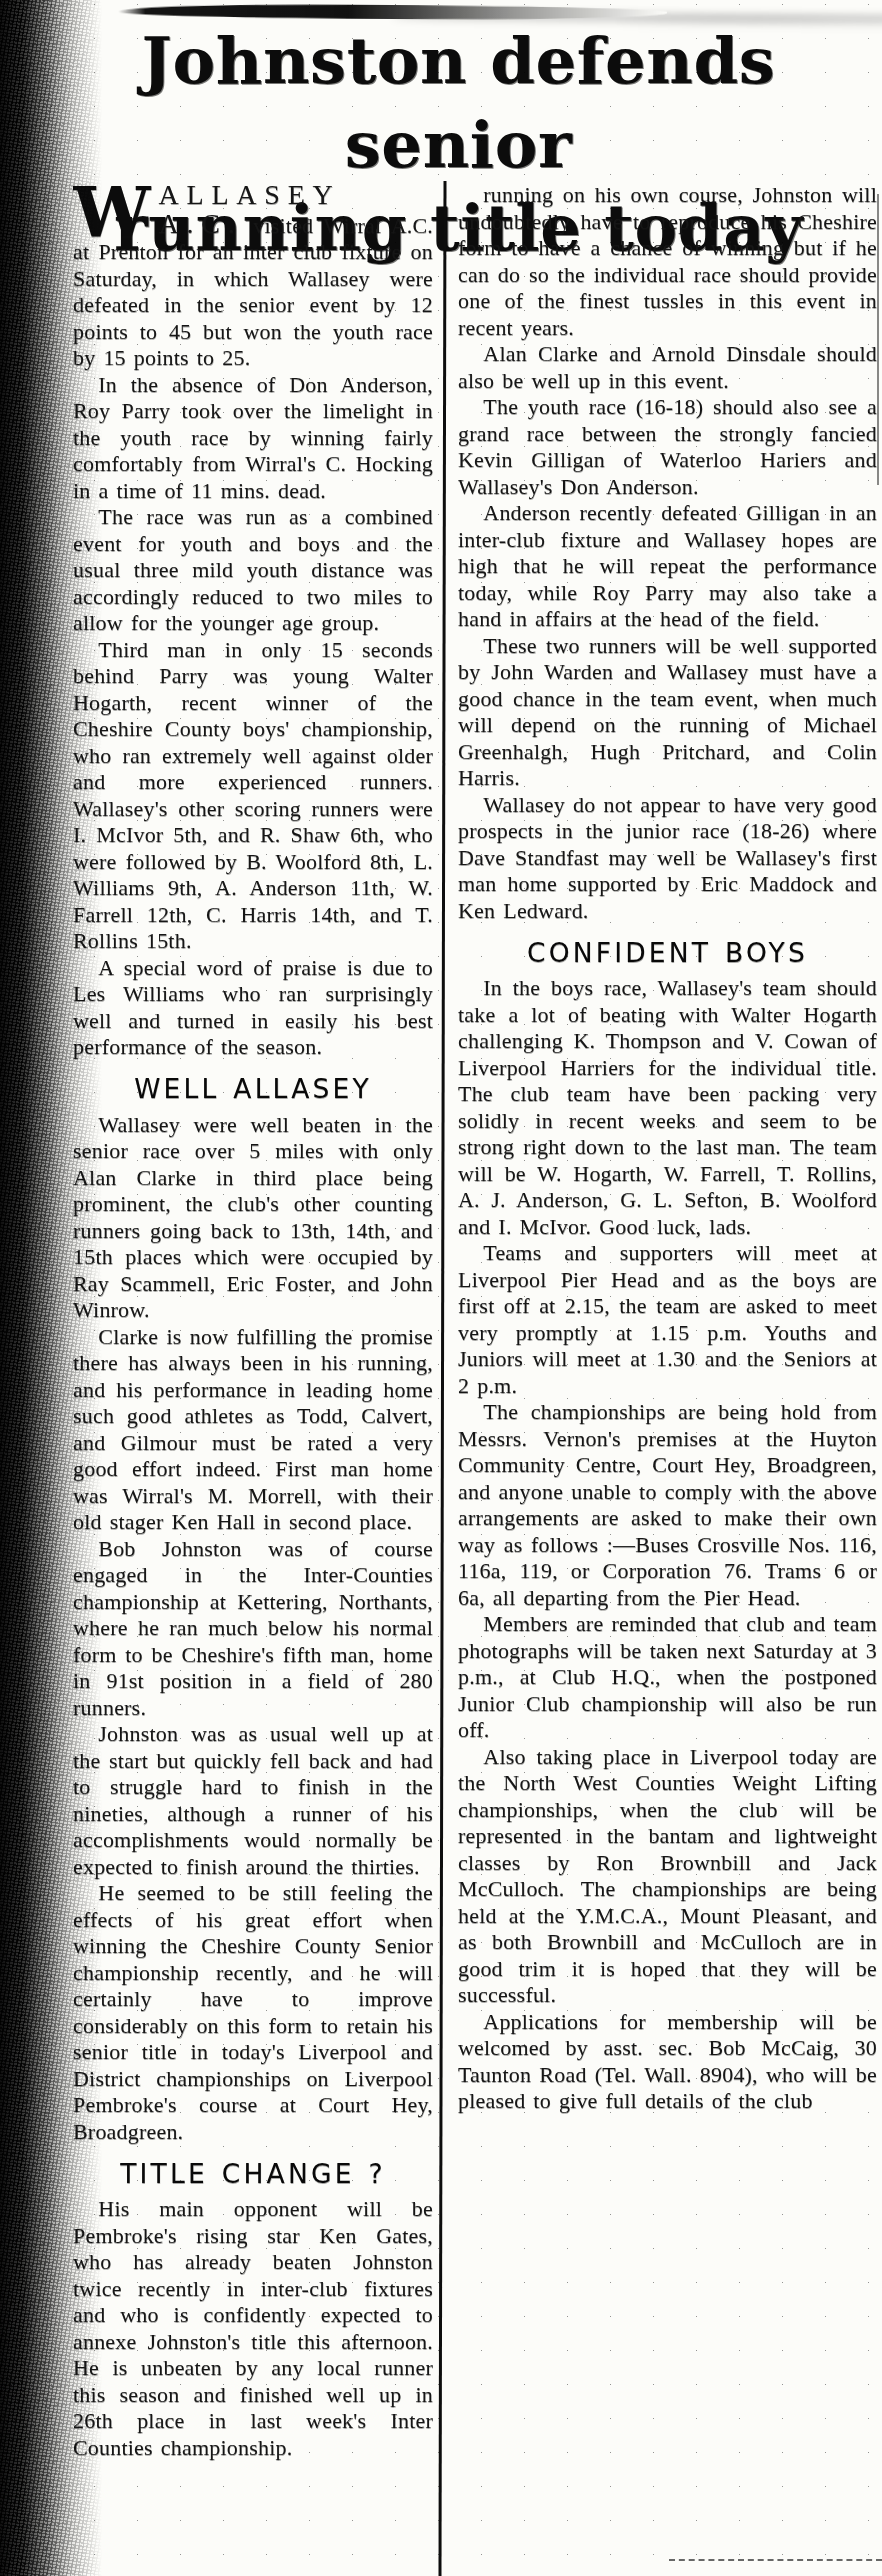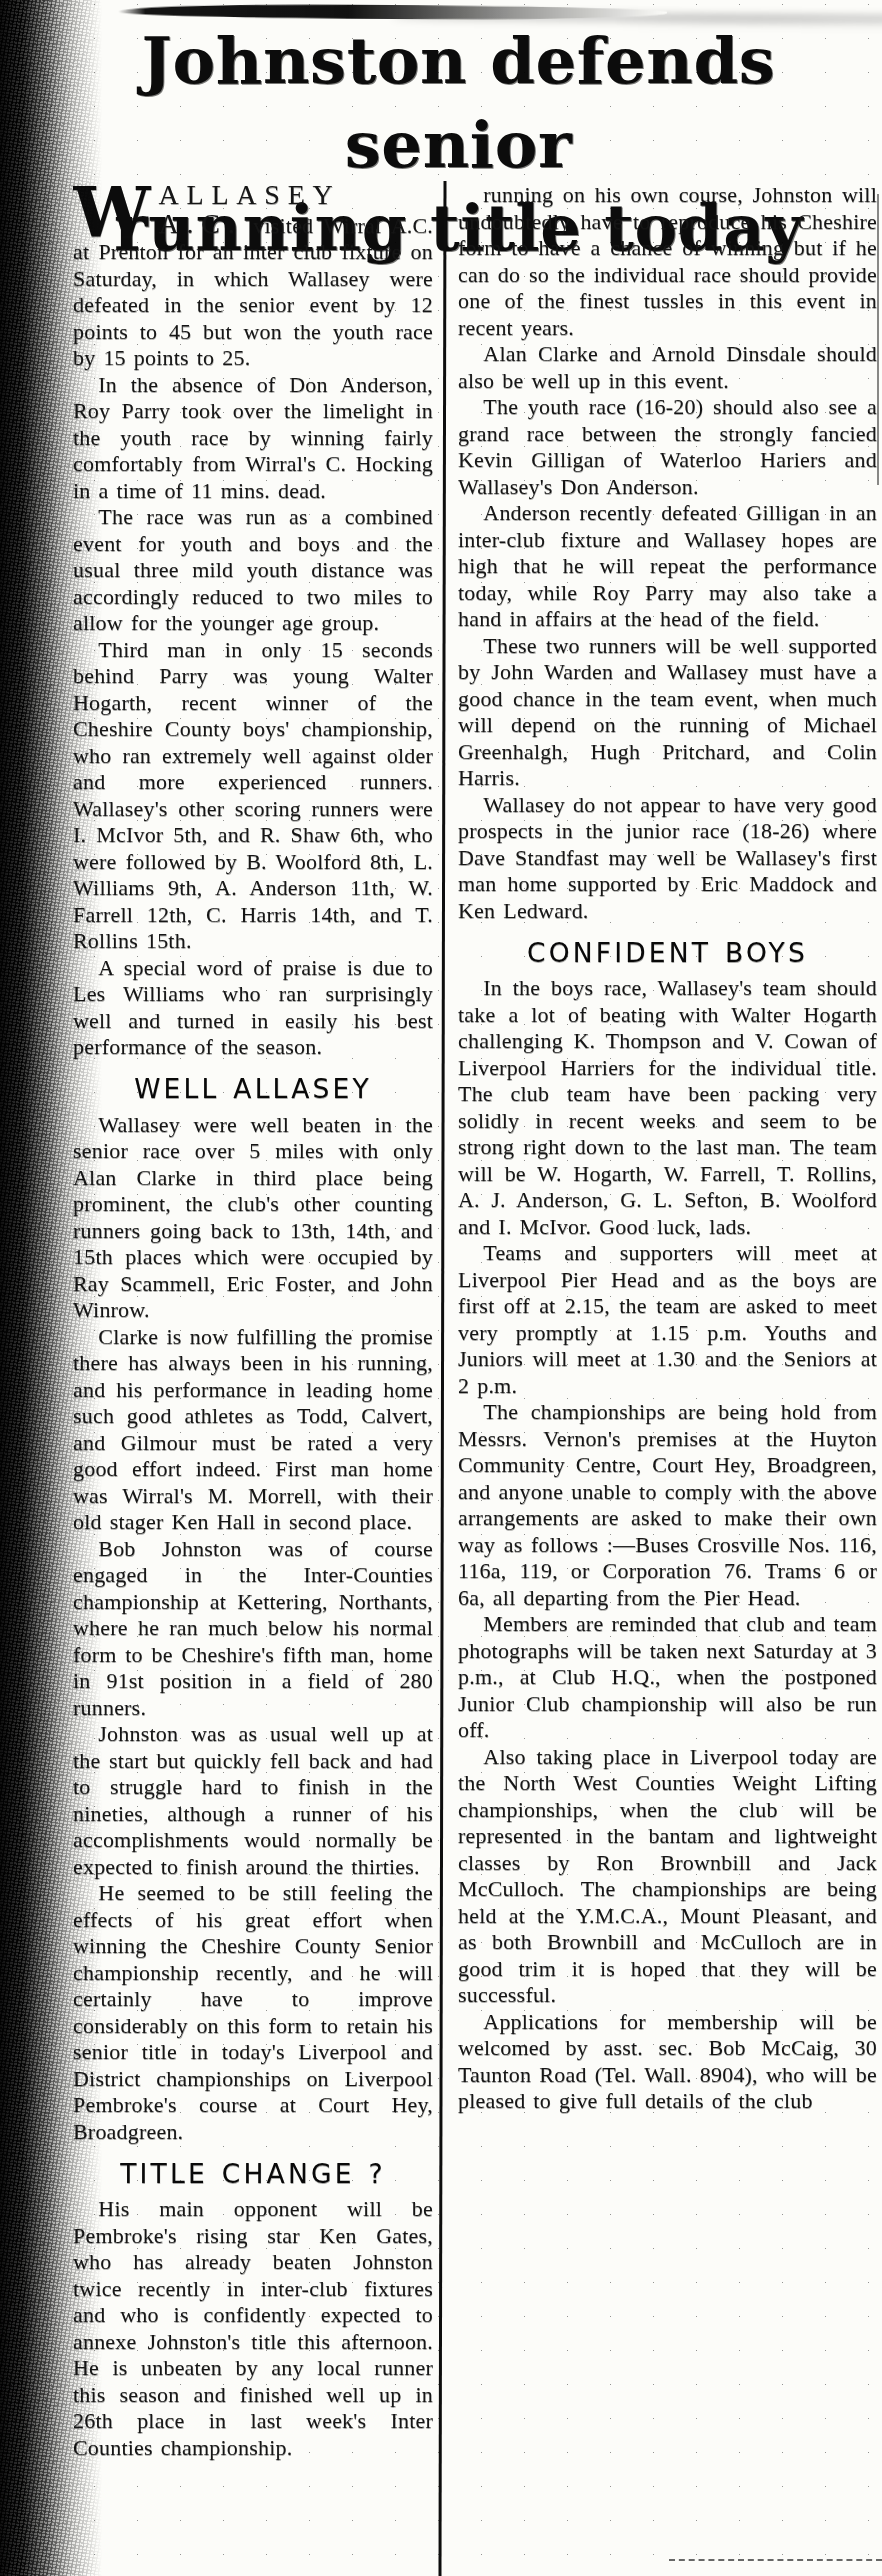--- a/index.html
+++ b/index.html
@@ -106,21 +106,21 @@
       <p>He seemed to be still feeling the effects of his great effort when winning the Cheshire County Senior championship recently, and he will certainly have to improve considerably on this form to retain his senior title in today's Liverpool and District championships on Liverpool Pembroke's course at Court Hey, Broadgreen.</p>
       <h2 class="subhead">TITLE CHANGE ?</h2>
       <p>His main opponent will be Pembroke's rising star Ken Gates, who has already beaten Johnston twice recently in inter-club fixtures and who is confidently expected to annexe Johnston's title this afternoon. He is unbeaten by any local runner this season and finished well up in 26th place in last week's Inter Counties championship.</p>
     </div>
 
     <div class="divider"></div>
 
     <div class="col col-right">
       <p>running on his own course, Johnston will undoubtedly have to reproduce his Cheshire form to have a chance of winning but if he can do so the individual race should provide one of the finest tussles in this event in recent years.</p>
       <p>Alan Clarke and Arnold Dinsdale should also be well up in this event.</p>
-      <p>The youth race (16-20) should also see a grand race between the strongly fancied Kevin Gilligan of Waterloo Hariers and Wallasey's Don Anderson.</p>
+      <p>The youth race (16-18) should also see a grand race between the strongly fancied Kevin Gilligan of Waterloo Hariers and Wallasey's Don Anderson.</p>
       <p>Anderson recently defeated Gilligan in an inter-club fixture and Wallasey hopes are high that he will repeat the performance today, while Roy Parry may also take a hand in affairs at the head of the field.</p>
       <p>These two runners will be well supported by John Warden and Wallasey must have a good chance in the team event, when much will depend on the running of Michael Greenhalgh, Hugh Pritchard, and Colin Harris.</p>
       <p>Wallasey do not appear to have very good prospects in the junior race (18-26) where Dave Standfast may well be Wallasey's first man home supported by Eric Maddock and Ken Ledward.</p>
       <h2 class="subhead">CONFIDENT BOYS</h2>
       <p>In the boys race, Wallasey's team should take a lot of beating with Walter Hogarth challenging K. Thompson and V. Cowan of Liverpool Harriers for the individual title. The club team have been packing very solidly in recent weeks and seem to be strong right down to the last man. The team will be W. Hogarth, W. Farrell, T. Rollins, A. J. Anderson, G. L. Sefton, B. Woolford and I. McIvor. Good luck, lads.</p>
       <p>Teams and supporters will meet at Liverpool Pier Head and as the boys are first off at 2.15, the team are asked to meet very promptly at 1.15 p.m. Youths and Juniors will meet at 1.30 and the Seniors at 2 p.m.</p>
       <p>The championships are being hold from Messrs. Vernon's premises at the Huyton Community Centre, Court Hey, Broadgreen, and anyone unable to comply with the above arrangements are asked to make their own way as follows :—Buses Crosville Nos. 116, 116a, 119, or Corporation 76. Trams 6 or 6a, all departing from the Pier Head.</p>
       <p>Members are reminded that club and team photographs will be taken next Saturday at 3 p.m., at Club H.Q., when the postponed Junior Club championship will also be run off.</p>
       <p>Also taking place in Liverpool today are the North West Counties Weight Lifting championships, when the club will be represented in the bantam and lightweight classes by Ron Brownbill and Jack McCulloch. The championships are being held at the Y.M.C.A., Mount Pleasant, and as both Brownbill and McCulloch are in good trim it is hoped that they will be successful.</p>
       <p>Applications for membership will be welcomed by asst. sec. Bob McCaig, 30 Taunton Road (Tel. Wall. 8904), who will be pleased to give full details of the club</p>

